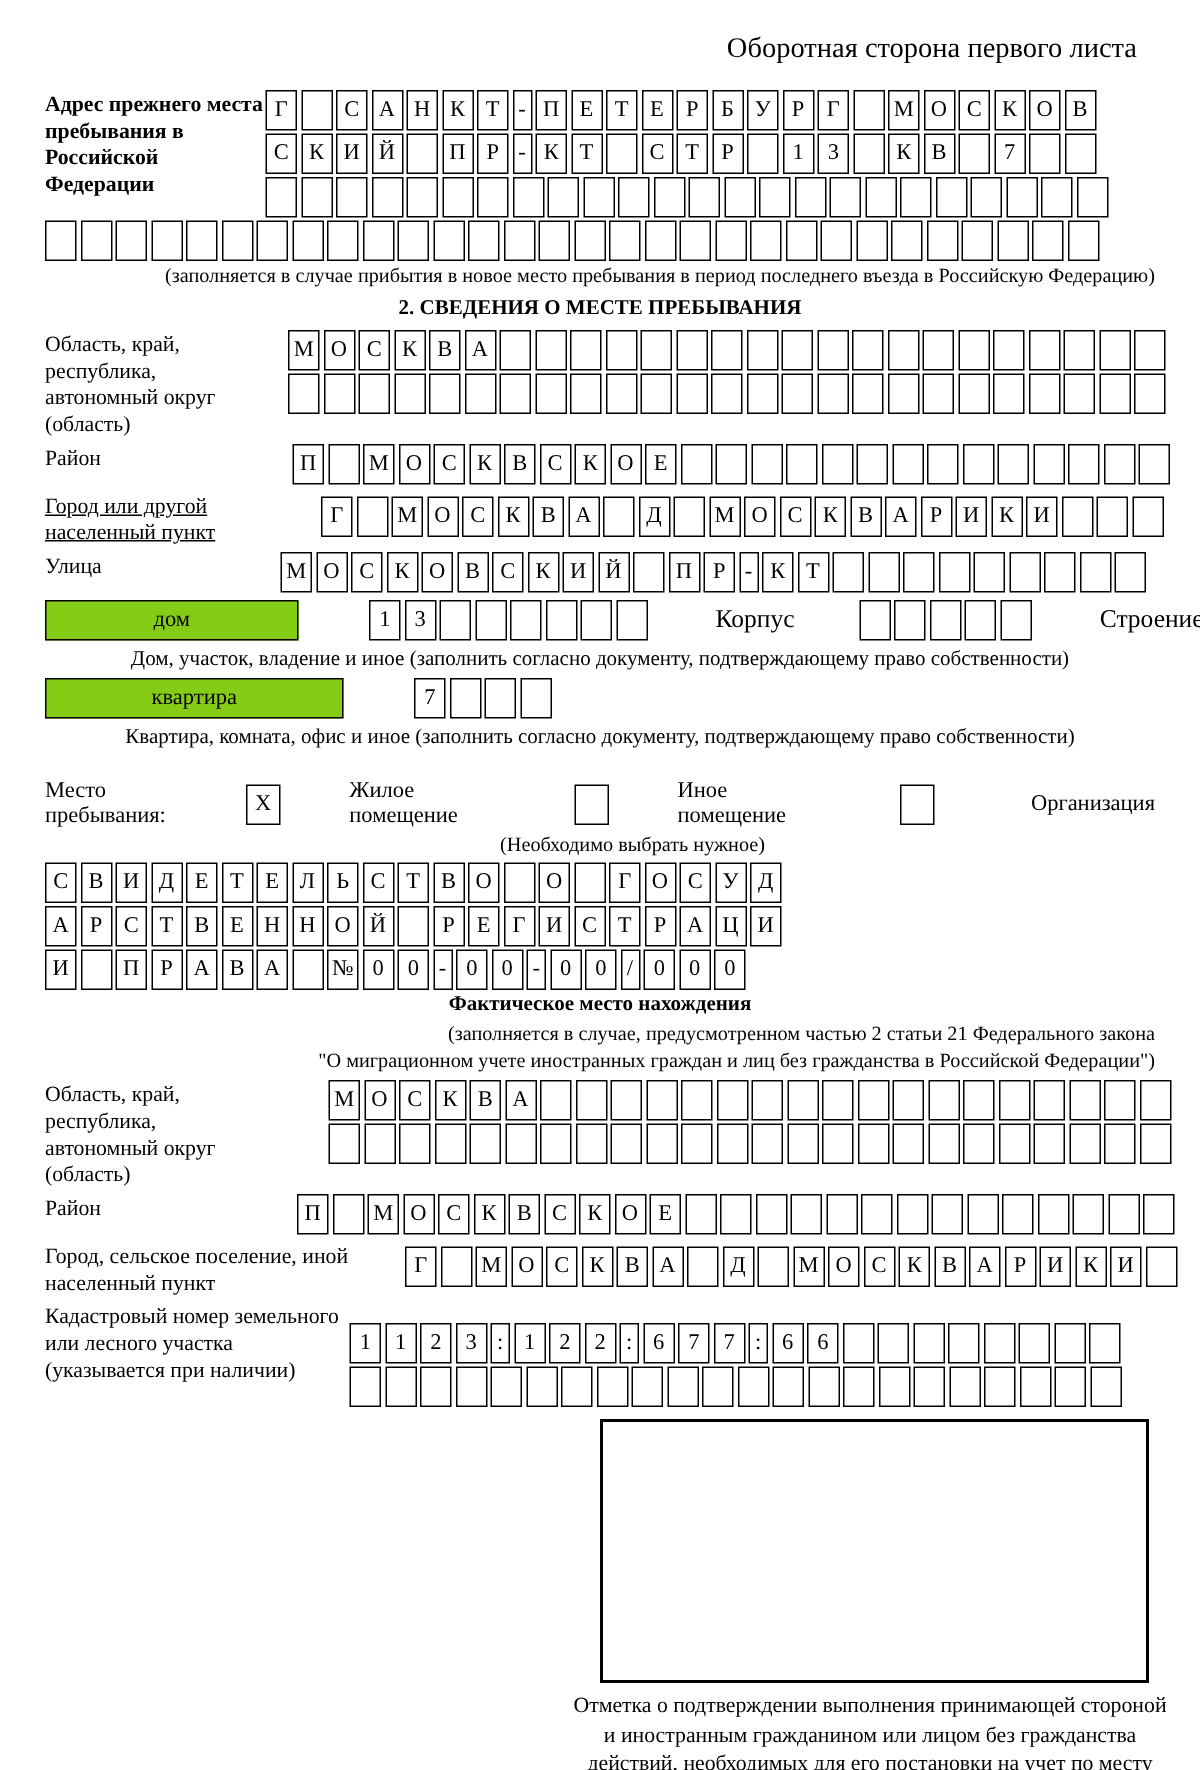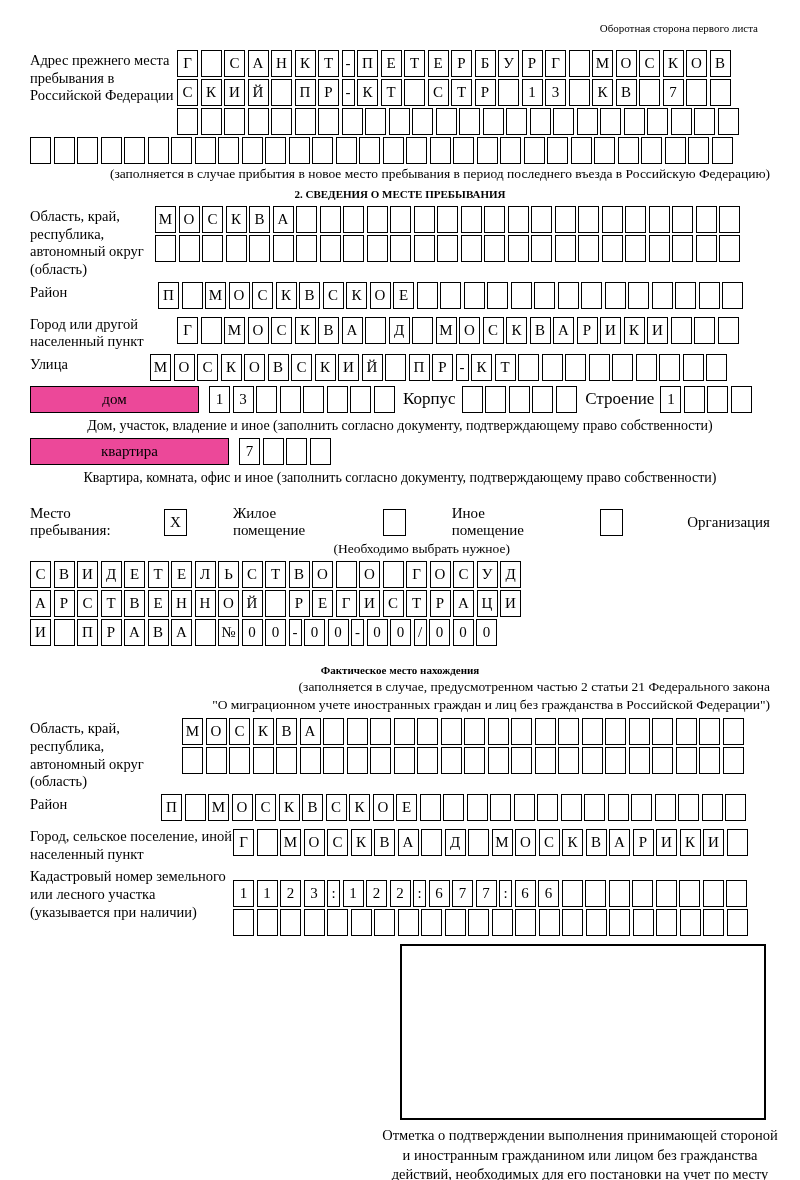--- a/index.html
+++ b/index.html
@@ -1,46 +1,46 @@
 <!DOCTYPE html>
 <html><head>
 <meta charset="utf-8">
 <style>
   html,body{margin:0;padding:0;background:#fff;}
   body{width:800px;height:1180px;overflow:hidden;color:#000;
        font-family:"Liberation Serif","DejaVu Serif",serif;}
   .page{padding:8px 30px 0 30px;position:relative;}
-  .hdr-note{text-align:right;font-size:11px;padding-right:12px;margin-top:14px;}
+  .hdr-note{text-align:right;font-size:19px;padding-right:12px;margin-top:14px;}
   .frow{display:flex;align-items:flex-start;}
   .flabel{font-size:14.5px;line-height:1.22;flex:none;padding-top:2px;}
-  .w122{width:147px;} .w125{width:125px;} .w128{width:128px;} .w147{width:147px;}
+  .w122{width:147px;font-weight:bold;} .w125{width:125px;} .w128{width:128px;} .w147{width:147px;text-decoration:underline;}
   .w120{width:120px;} .w225{width:225px;} .w152{width:152px;} .w131{width:131px;}
   .w203{width:203px;}
   .rows{display:flex;flex-direction:column;}
   .boxrow{display:flex;margin-bottom:2px;}
   .cbox{width:19px;height:25px;border:1.5px solid #000;margin-right:2.5px;
         display:flex;align-items:center;justify-content:center;
         font-size:15px;flex:none;background:#fff;}
   .cbox.narrow{width:11px;}
   .caption{font-size:13.5px;text-align:right;margin:2px 0 4px 0;}
   .caption-left{font-size:14px;text-align:center;margin:1px 0 4px 0;}
-  .sec-title{font-size:11px;font-weight:bold;text-align:center;margin:6px 0 6px 0;}
+  .sec-title{font-size:14px;font-weight:bold;text-align:center;margin:6px 0 6px 0;}
   .labelbox{border:1.5px solid #000;height:25px;display:flex;align-items:center;
-            justify-content:center;font-size:15px;flex:none;background:#ec4899;}
+            justify-content:center;font-size:15px;flex:none;background:#84cc16;}
   .lb-house{width:167px;margin-right:10px;}
   .lb-flat{width:197px;margin-right:10px;}
   .inline-lbl{font-size:17px;margin:3px 6px 0 6px;flex:none;}
   .chk-row{display:flex;align-items:center;font-size:15px;margin-top:19px;gap:36px;}
   .chk{width:21px;height:25px;border:1.5px solid #000;display:flex;flex:none;
        align-items:center;justify-content:center;font-size:15px;margin:0 10px 0 8px;}
   .stamp-wrap{margin-left:370px;margin-top:6px;}
   .stamp-box{width:362px;height:172px;border:2px solid #000;background:#fff;}
   .stamp-cap{width:400px;margin-left:-20px;text-align:center;font-size:14.5px;
              line-height:1.35;margin-top:6px;}
-  .mb3{margin-bottom:3px;}
+  .mb3{margin-bottom:3px;gap:37px;}
 </style>
 </head>
 <body>
 
 <div class="page">
 
   <div class="hdr-note">Оборотная сторона первого листа</div>
 
   <div class="frow" style="margin-top:16px;">
     <div class="flabel w122">Адрес прежнего места пребывания в Российской Федерации</div>
@@ -432,21 +432,21 @@
           <div class="cbox">0</div>
           <div class="cbox">0</div>
           <div class="cbox narrow">/</div>
           <div class="cbox">0</div>
           <div class="cbox">0</div>
           <div class="cbox">0</div>
         </div>
     </div>
   </div>
 
-  <div class="sec-title" style="margin-top:16px;margin-bottom:3px;">Фактическое место нахождения</div>
+  <div class="sec-title" style="margin-top:0;margin-bottom:3px;">Фактическое место нахождения</div>
   <div class="caption" style="margin-bottom:0;">(заполняется в случае, предусмотренном частью 2 статьи 21 Федерального закона</div>
   <div class="caption" style="margin-bottom:5px;">"О миграционном учете иностранных граждан и лиц без гражданства в Российской Федерации")</div>
 
   <div class="frow mb3">
     <div class="flabel w152">Область, край, республика, автономный округ (область)</div>
     <div class="rows" style="min-height:70px;">
       <div class="boxrow">
           <div class="cbox">М</div>
           <div class="cbox">О</div>
           <div class="cbox">С</div>

